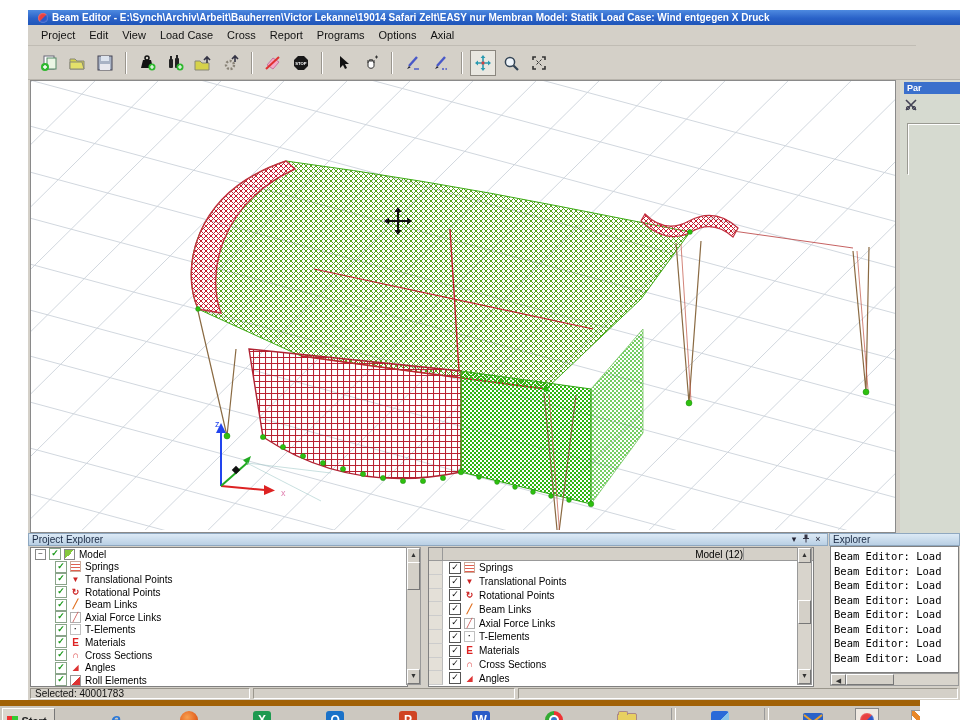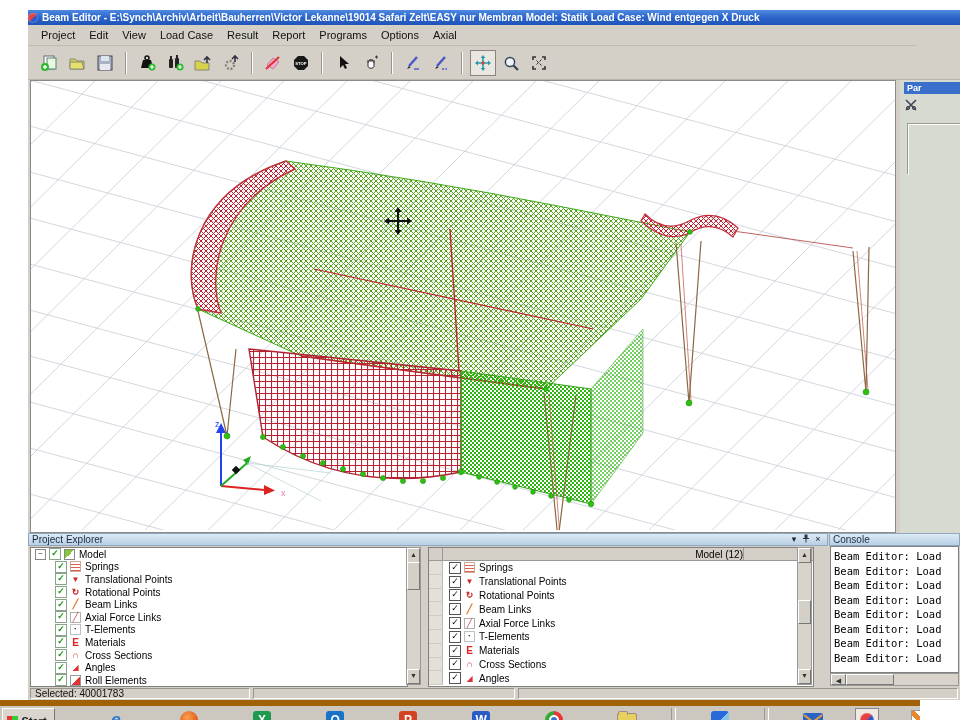--- a/index.html
+++ b/index.html
@@ -2,21 +2,21 @@
 <html><head>
 <meta charset="utf-8">
 <style>
   html,body{margin:0;padding:0;background:#fff;}
   .page{position:relative;width:960px;height:720px;background:#fff;overflow:hidden;
         font-family:"Liberation Sans",sans-serif;-webkit-font-smoothing:none;}
   
   .window{position:absolute;left:28px;top:10px;width:932px;height:690px;background:#d4d0c8;}
   .titlebar{position:absolute;left:0;top:0;width:932px;height:15px;
             background:linear-gradient(180deg,#4e8ae0 0%,#2a62c8 55%,#1f55b8 100%);
-            display:flex;align-items:center;gap:4px;padding-left:0;box-sizing:border-box;}
+            display:flex;align-items:center;gap:4px;padding-left:10px;box-sizing:border-box;}
   .app-ball{width:10px;height:10px;border-radius:50%;
             background:linear-gradient(135deg,#e84040 0 48%,#2c58c8 52% 100%);
             box-shadow:inset 0 0 2px #fff8;}
   .titlebar .ttl{color:#fff;font-size:10px;font-weight:bold;white-space:nowrap;overflow:hidden;}
   .menubar{position:absolute;left:0;top:15px;width:888px;height:21px;background:#d4d0c8;
            display:flex;align-items:center;padding-left:6px;box-sizing:border-box;border-bottom:1px solid #c0bcb4;}
   .menu-item{font-size:11px;color:#111;padding:2px 7px;cursor:default;}
   .toolbar{position:absolute;left:0;top:36px;width:932px;height:34px;background:#d4d0c8;
            display:flex;align-items:center;padding-left:8px;box-sizing:border-box;border-bottom:1px solid #b8b4ac;}
   .tbtn{width:26px;height:26px;display:flex;align-items:center;justify-content:center;margin-right:2px;}
@@ -130,21 +130,21 @@
       <span class="app-ball"></span>
       <span class="ttl">Beam Editor - E:\Synch\Archiv\Arbeit\Bauherren\Victor Lekanne\19014 Safari Zelt\EASY nur Membran  Model: Statik  Load Case: Wind entgegen X Druck</span>
     </div>
 
     <div class="menubar">
 
     <span class="menu-item">Project</span>
         <span class="menu-item">Edit</span>
         <span class="menu-item">View</span>
         <span class="menu-item">Load Case</span>
-        <span class="menu-item">Result</span>
+        <span class="menu-item">Cross</span>
         <span class="menu-item">Report</span>
         <span class="menu-item">Programs</span>
         <span class="menu-item">Options</span>
         <span class="menu-item">Axial</span>
       </div>
 
     <div class="toolbar">
       <span class="tbtn">
         <svg width="18" height="18">
           <rect x="4" y="2" width="10" height="13" fill="#fff" stroke="#667"></rect>
@@ -593,21 +593,21 @@
           <div class="vscroll" style="left:769px;">
             <div class="arr">▲</div>
             <div class="thumb" style="top:52px;height:22px;"></div>
             <div class="arr bot">▼</div>
           </div>
         </div>
       </div>
 
       <div class="console">
         <div class="dock-header">
-          <span>Console</span>
+          <span>Explorer</span>
         </div>
         <div class="console-body">
 
         <div>Beam Editor: Load</div>
             <div>Beam Editor: Load</div>
             <div>Beam Editor: Load</div>
             <div>Beam Editor: Load</div>
             <div>Beam Editor: Load</div>
             <div>Beam Editor: Load</div>
             <div>Beam Editor: Load</div>

